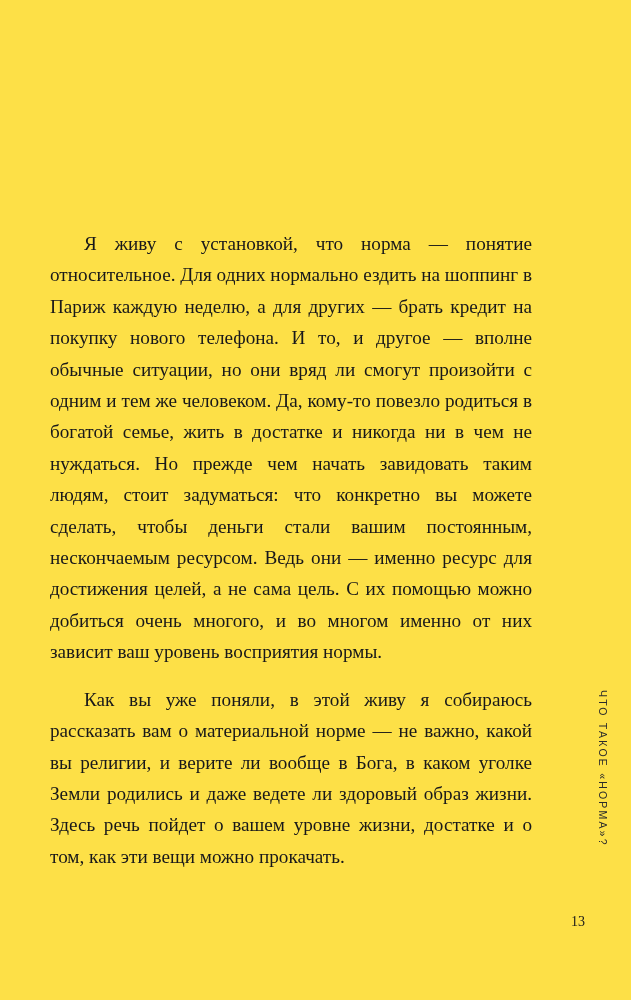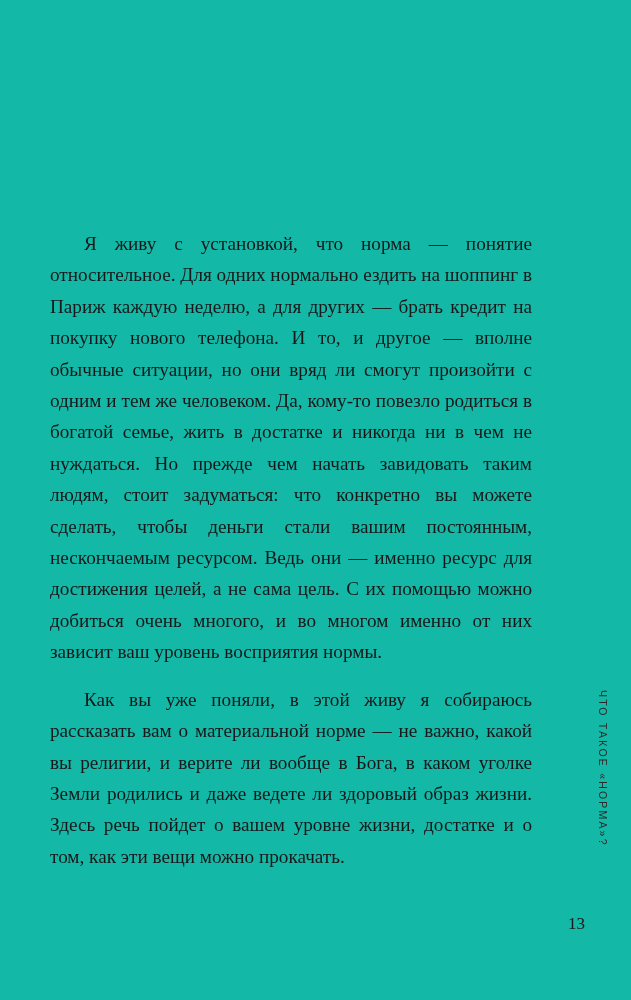--- a/index.html
+++ b/index.html
@@ -11,21 +11,21 @@
     width: 631px;
     height: 1000px;
     position: relative;
     overflow: hidden;
     font-family: "Liberation Serif", serif;
     color: #1a1a1a;
   }
   .page {
     position: absolute;
     inset: 0;
-    background: #14b8a6;
+    background: #fde047;
   }
   .text-block {
     position: absolute;
     left: 50px;
     top: 228px;
     width: 482px;
   }
   .para {
     font-family: "Liberation Serif", serif;
     font-size: 19.2px;
@@ -53,21 +53,21 @@
     letter-spacing: 2.2px;
     color: #2b2b2b;
     text-transform: uppercase;
     white-space: nowrap;
   }
   .page-number {
     position: absolute;
     right: 46px;
     top: 914px;
     font-family: "Liberation Serif", serif;
-    font-size: 17px;
+    font-size: 14px;
     color: #18181a;
   }
 </style>
 </head>
 <body>
 
 <div class="page">
 
   <div class="text-block">
     <p class="para indent">Я живу с установкой, что норма — понятие относительное. Для одних нормально ездить на шоппинг в Париж каждую неделю, а для других — брать кредит на покупку нового телефона. И то, и другое — вполне обычные ситуации, но они вряд ли смогут произойти с одним и тем же человеком. Да, кому-то повезло родиться в богатой семье, жить в достатке и никогда ни в чем не нуждаться. Но прежде чем начать завидовать таким людям, стоит задуматься: что конкретно вы можете сделать, чтобы деньги стали вашим постоянным, нескончаемым ресурсом. Ведь они — именно ресурс для достижения целей, а не сама цель. С их помощью можно добиться очень многого, и во многом именно от них зависит ваш уровень восприятия нормы.</p>

